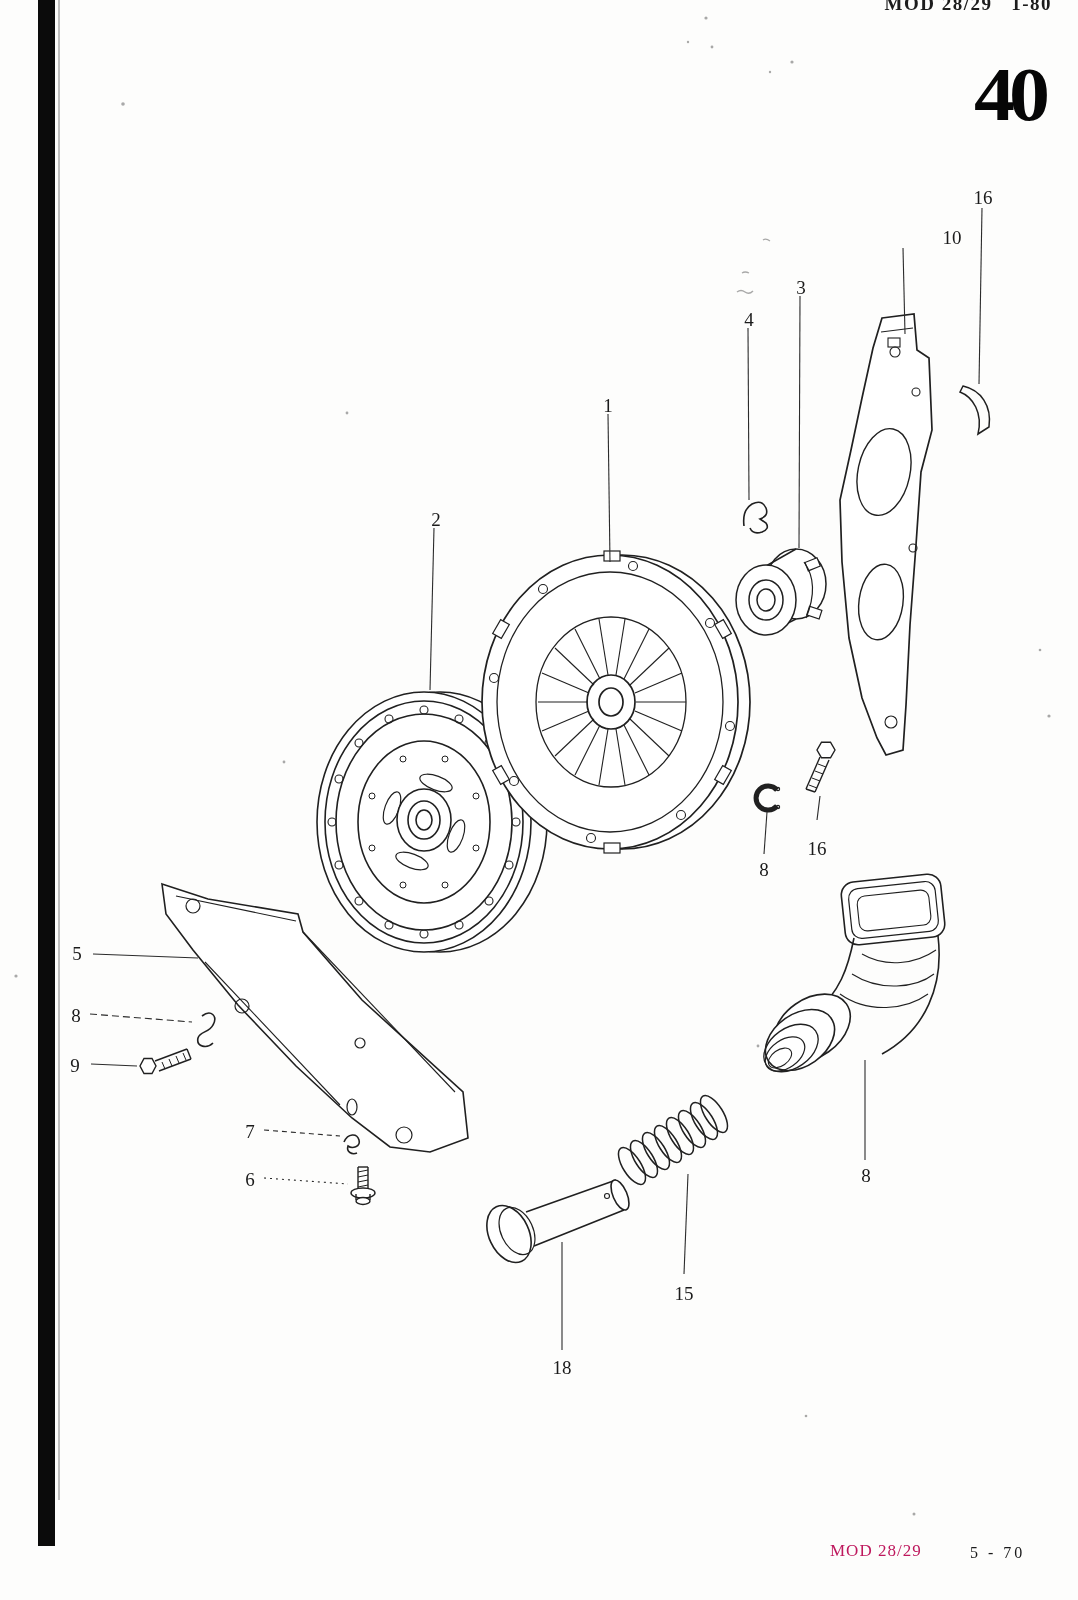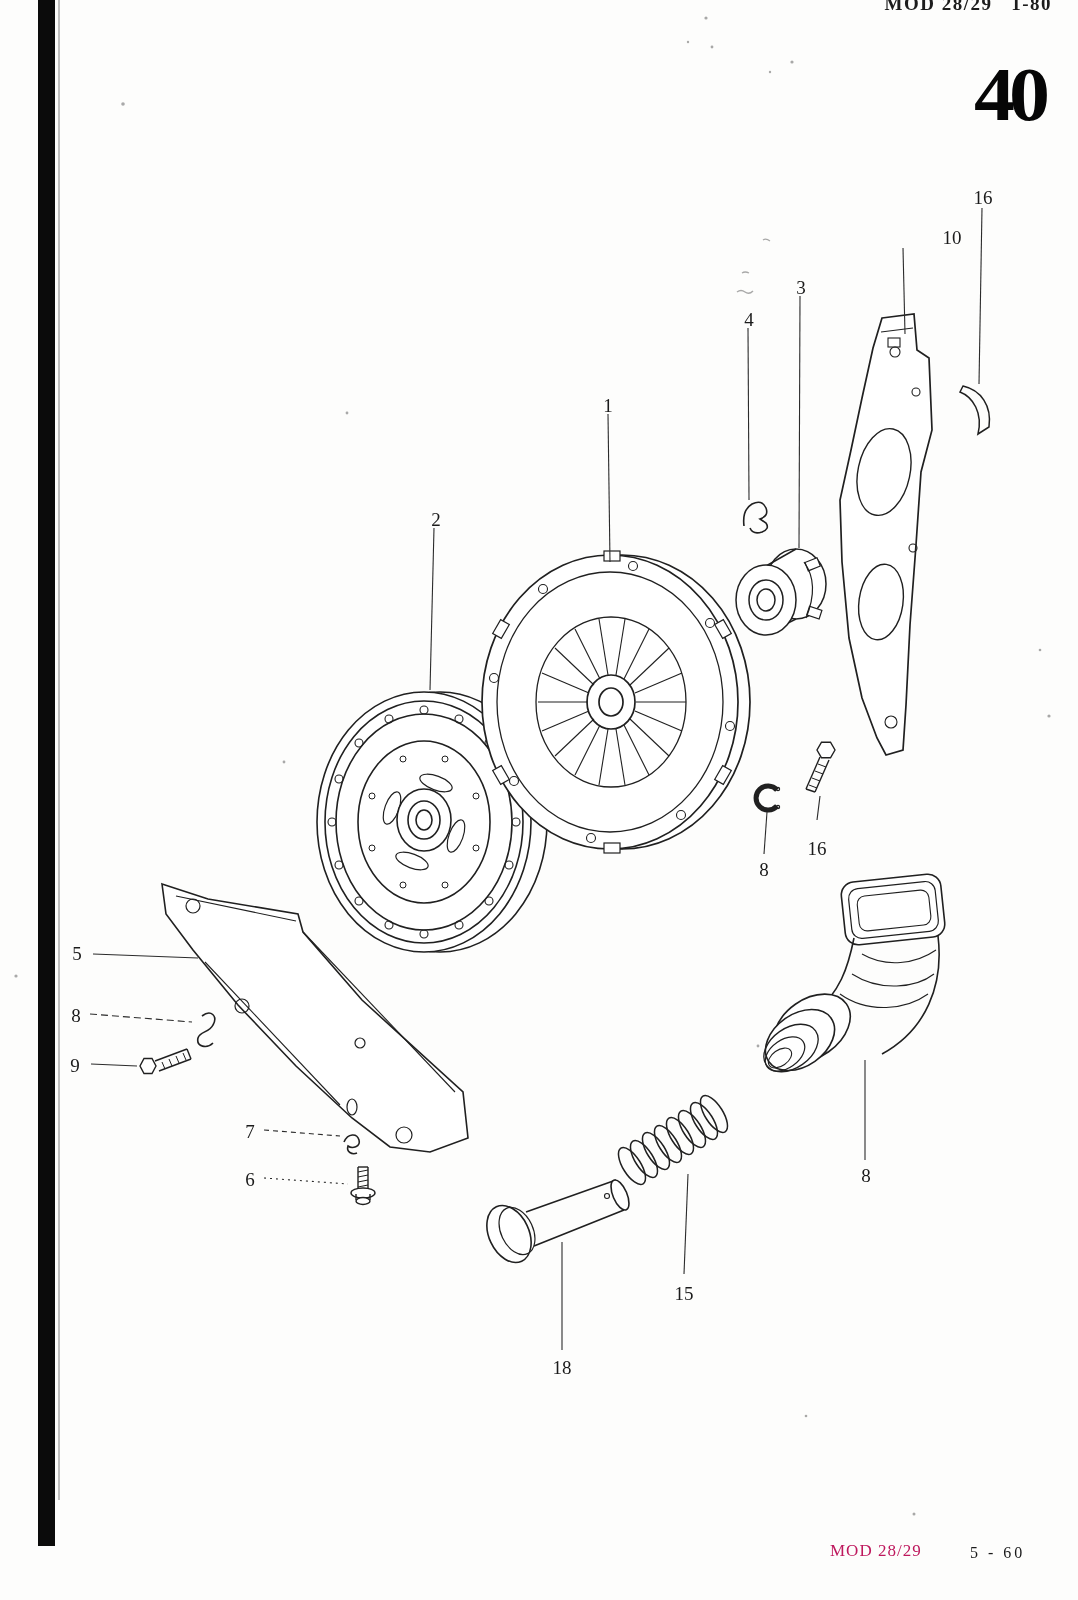--- a/index.html
+++ b/index.html
@@ -321,15 +321,15 @@
   <div class="callout" style="left:75px;top:1056px">9</div>
   <div class="callout" style="left:952px;top:228px">10</div>
   <div class="callout" style="left:983px;top:188px">16</div>
   <div class="callout" style="left:684px;top:1284px">15</div>
   <div class="callout" style="left:562px;top:1358px">18</div>
   <div class="callout" style="left:866px;top:1166px">8</div>
   <div class="callout" style="left:764px;top:860px">8</div>
   <div class="callout" style="left:817px;top:839px">16</div>
 
   <div class="footer-model">MOD 28/29</div>
-  <div class="footer-code">5 - 60</div>
+  <div class="footer-code">5 - 70</div>
 
 </div>
 
 </body></html>

